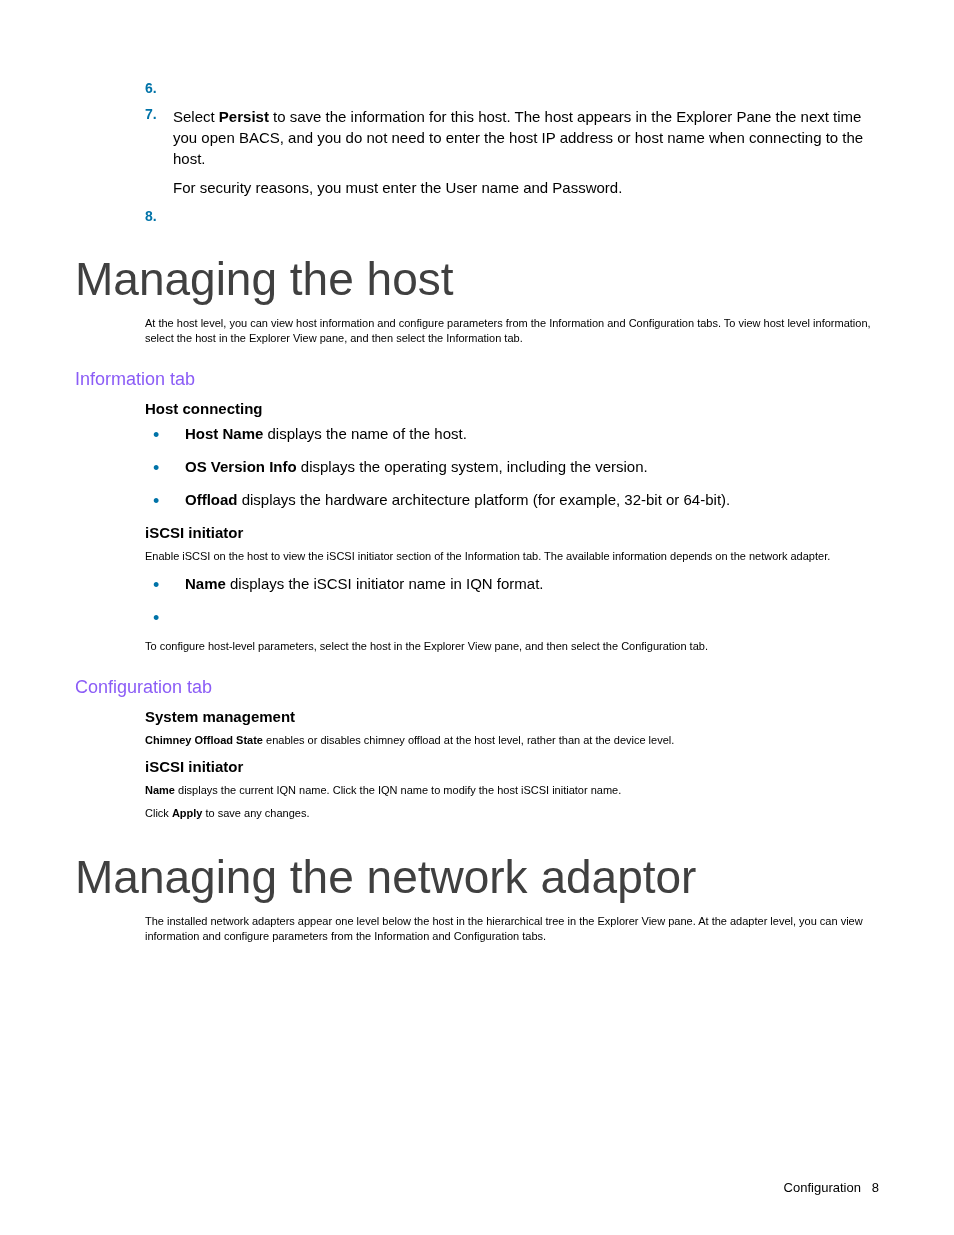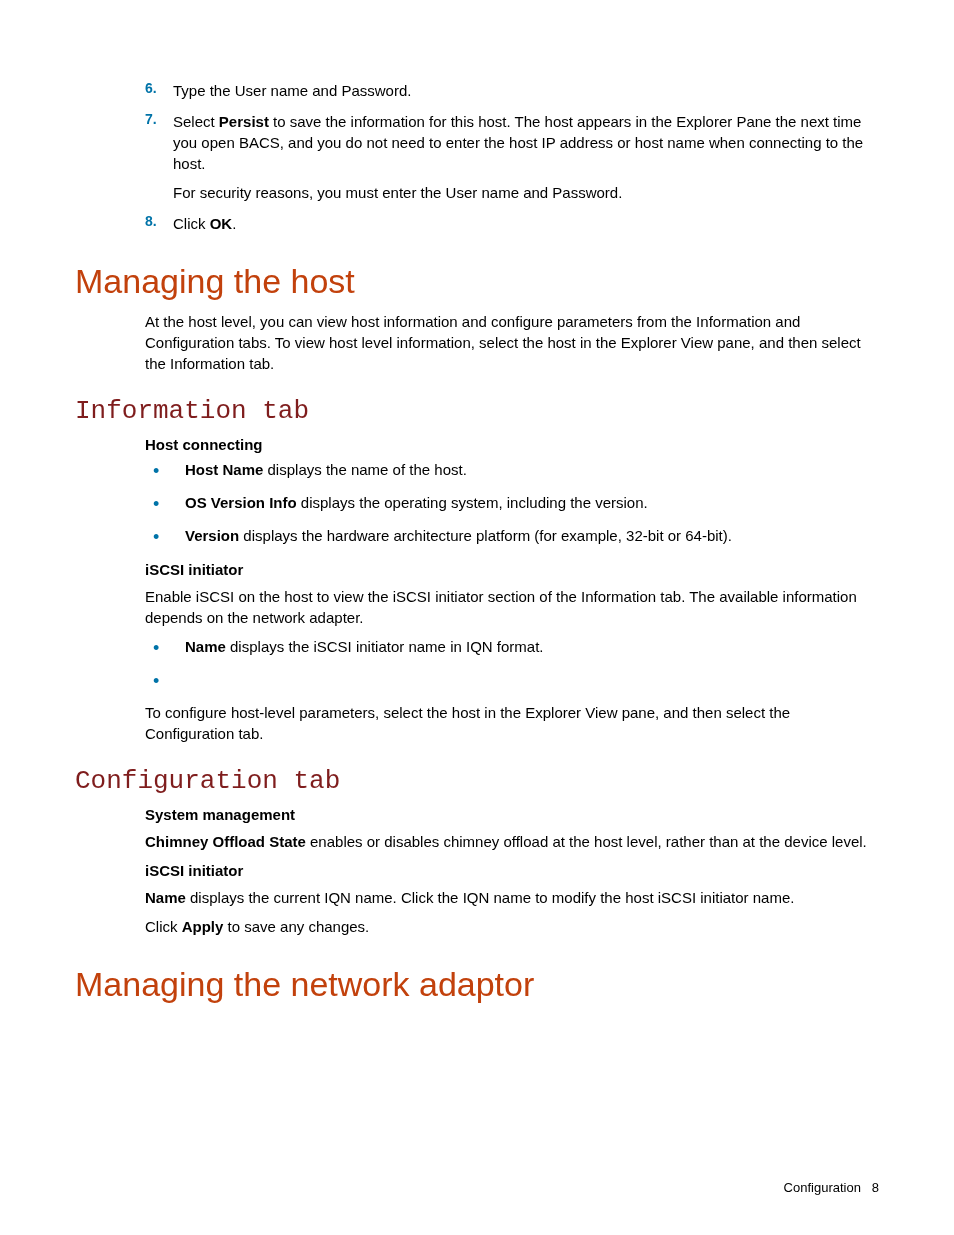--- a/index.html
+++ b/index.html
@@ -32,36 +32,36 @@
     font-size: 15px;
     line-height: 1.4;
     flex: 1;
   }
   .ol-sub {
     margin-top: 8px;
   }
   h1 {
     font-family: "Segoe UI Light", "Arial Narrow", Arial, sans-serif;
     font-weight: 300;
-    color: #c2410c;
-    font-size: 34px;
+    color: #404040;
+    font-size: 46px;
     margin: 28px 0 10px 0;
   }
   h2 {
-    font-family: Liberation Mono, monospace;
+    font-family: Liberation Sans, sans-serif;
     font-weight: 300;
-    color: #7f1d1d;
-    font-size: 26px;
+    color: #8b5cf6;
+    font-size: 18px;
     margin: 22px 0 8px 0;
   }
   .body-indent {
     padding-left: 70px;
   }
   p {
-    font-size: 15px;
+    font-size: 11px;
     line-height: 1.4;
     margin: 8px 0;
   }
   .bold-label {
     font-weight: bold;
     font-size: 15px;
     margin: 10px 0 6px 0;
   }
   ul {
     list-style: none;
@@ -90,36 +90,32 @@
   }
   b { font-weight: bold; margin-top: 12px; }
 </style>
 </head>
 <body>
 
 <div class="page">
 
   <div class="ol-item">
     <div class="ol-num">6.</div>
-    <div class="ol-body">Type the User name and Password.</div>
   </div>
 
   <div class="ol-item">
     <div class="ol-num">7.</div>
     <div class="ol-body">
       <span>Select </span><b>Persist</b><span> to save the information for this host. The host appears in the Explorer Pane the next time you open BACS, and you do not need to enter the host IP address or host name when connecting to the host.</span>
       <div class="ol-sub">For security reasons, you must enter the User name and Password.</div>
     </div>
   </div>
 
   <div class="ol-item">
     <div class="ol-num">8.</div>
-    <div class="ol-body">
-      <span>Click </span><b>OK</b><span>.</span>
-    </div>
   </div>
 
   <h1>Managing the host</h1>
   <div class="body-indent">
     <p>At the host level, you can view host information and configure parameters from the Information and Configuration tabs. To view host level information, select the host in the Explorer View pane, and then select the Information tab.</p>
   </div>
 
   <h2>Information tab</h2>
   <div class="body-indent">
     <div class="bold-label">Host connecting</div>
@@ -127,21 +123,21 @@
       <li>
           <span class="bullet">•</span>
           <span><b>Host Name</b><span> displays the name of the host.</span></span>
         </li>
       <li>
           <span class="bullet">•</span>
           <span><b>OS Version Info</b><span> displays the operating system, including the version.</span></span>
         </li>
       <li>
           <span class="bullet">•</span>
-          <span><b>Version</b><span> displays the hardware architecture platform (for example, 32-bit or 64-bit).</span></span>
+          <span><b>Offload</b><span> displays the hardware architecture platform (for example, 32-bit or 64-bit).</span></span>
         </li>
     </ul>
 
     <div class="bold-label">iSCSI initiator</div>
     <p>Enable iSCSI on the host to view the iSCSI initiator section of the Information tab. The available information depends on the network adapter.</p>
     <ul>
       <li>
           <span class="bullet">•</span>
           <span><b>Name</b><span> displays the iSCSI initiator name in IQN format.</span></span>
         </li>
@@ -155,18 +151,21 @@
   <h2>Configuration tab</h2>
   <div class="body-indent">
     <div class="bold-label">System management</div>
     <p><b>Chimney Offload State</b><span> enables or disables chimney offload at the host level, rather than at the device level.</span></p>
     <div class="bold-label">iSCSI initiator</div>
     <p><b>Name</b><span> displays the current IQN name. Click the IQN name to modify the host iSCSI initiator name.</span></p>
     <p><span>Click </span><b>Apply</b><span> to save any changes.</span></p>
   </div>
 
   <h1>Managing the network adaptor</h1>
+  <div class="body-indent">
+    <p>The installed network adapters appear one level below the host in the hierarchical tree in the Explorer View pane. At the adapter level, you can view information and configure parameters from the Information and Configuration tabs.</p>
+  </div>
 
   <div class="footer">
     <span>Configuration</span>&nbsp;&nbsp;&nbsp;<span>8</span>
   </div>
 
 </div>
 
 </body></html>

